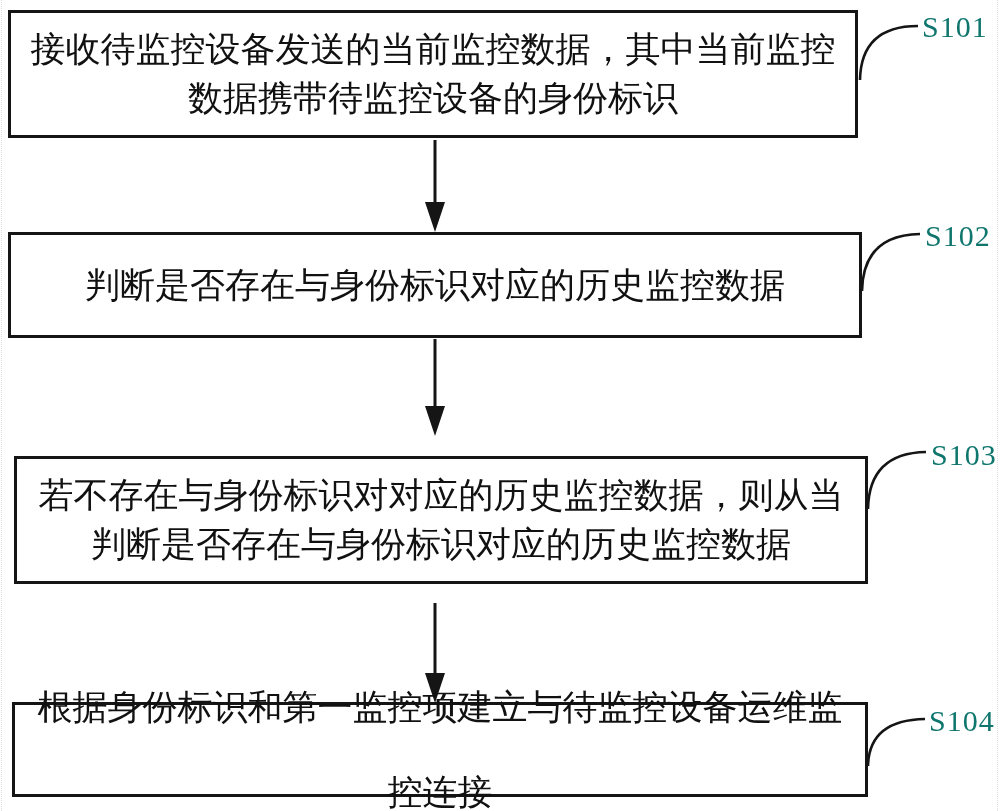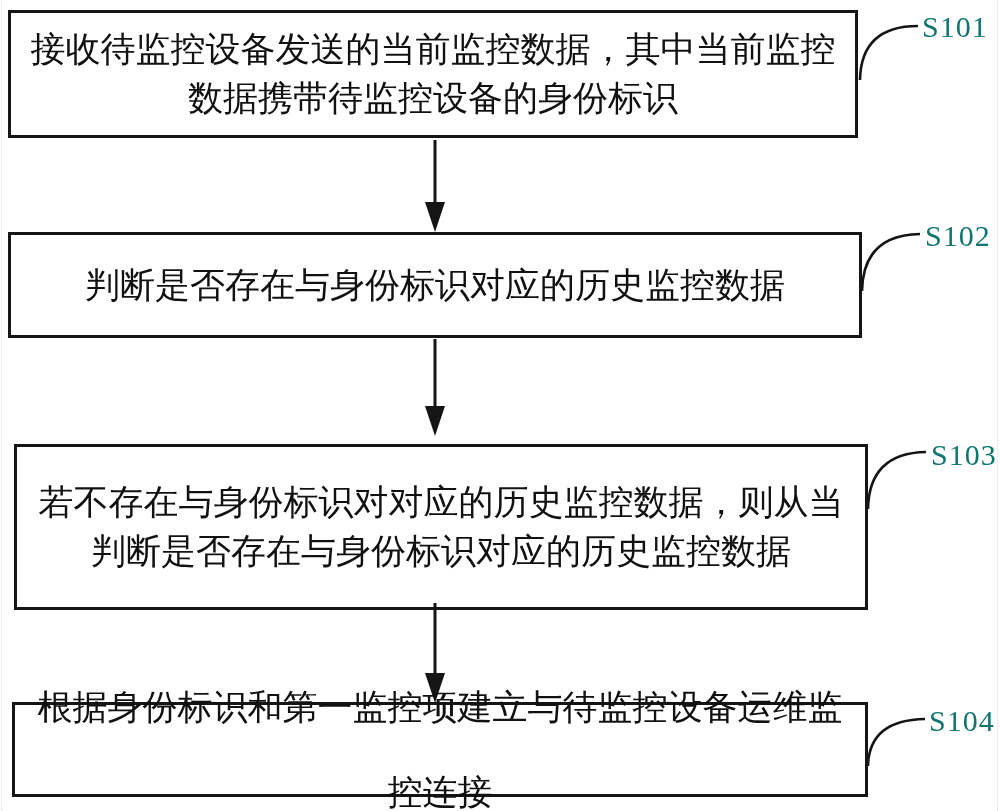--- a/index.html
+++ b/index.html
@@ -102,21 +102,21 @@
 
   <div class="box" style="left:8px; top:232px; width:854px; height:106px;">
     <div class="line">判断是否存在与身份标识对应的历史监控数据</div>
   </div>
 
   <div class="arrow" style="left:424px; top:339px; height:97px;">
     <div class="shaft"></div>
     <div class="head"></div>
   </div>
 
-  <div class="box" style="left:14px; top:444px; width:854px; height:166px;align-items:center;">
+  <div class="box" style="left:14px; top:456px; width:854px; height:128px;align-items:center;">
     <div class="line">若不存在与身份标识对对应的历史监控数据，则从当</div>
     <div class="line">判断是否存在与身份标识对应的历史监控数据</div>
   </div>
 
   <div class="arrow" style="left:424px; top:603px; height:100px;">
     <div class="shaft"></div>
     <div class="head"></div>
   </div>
 
   <div class="box" style="left:12px; top:702px; width:856px; height:95px;gap:36px;">

